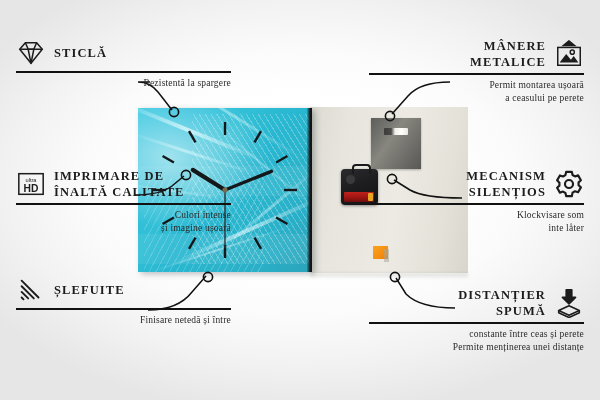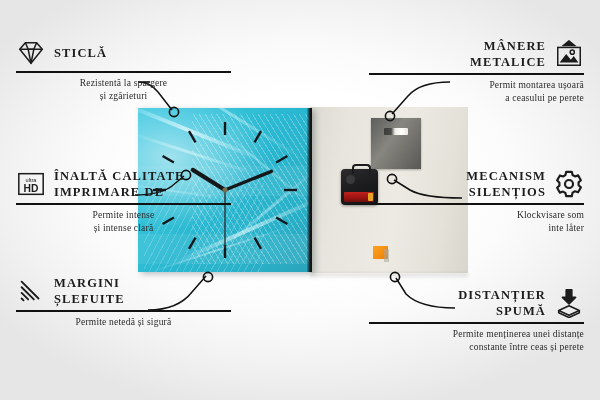--- a/index.html
+++ b/index.html
@@ -245,21 +245,21 @@
     background: #111;
     margin: 3px 0 4px 0;
   }
   .callout .desc {
     font-family: "Liberation Serif", serif;
     font-size: 9.5px;
     color: #2a2a2a;
     line-height: 1.45;
     letter-spacing: .2px;
   }
-  .callout.left  .desc { text-align: center; }
+  .callout.left  .desc { text-align: right; }
   .callout.right .desc { text-align: right; }
 
   .ico {
     flex: 0 0 auto;
     width: 30px;
     height: 30px;
     display: block;
   }
   .ico svg { display: block; width: 30px; height: 30px; }
 
@@ -375,63 +375,61 @@
           <path d="M13 12 H19"></path>
         </svg>
       </span>
       <div class="title">
         <div>STICLĂ</div>
       </div>
     </div>
     <div class="rule"></div>
     <div class="desc">
       <div>Rezistentă la spargere</div>
-      <div>și zgârieturi</div>
     </div>
   </div>
 
   <div class="callout left" id="c-hd">
     <div class="head">
       <span class="ico">
         <svg viewBox="0 0 32 32">
           <rect x="3" y="5" width="26" height="22" fill="none" stroke="#1c1c1c" stroke-width="1.6"></rect>
           <text x="16" y="14" font-family="Liberation Sans, sans-serif" font-size="6" fill="#1c1c1c" text-anchor="middle">ultra</text>
           <text x="16" y="24" font-family="Liberation Sans, sans-serif" font-size="11" font-weight="bold" fill="#1c1c1c" text-anchor="middle">HD</text>
         </svg>
       </span>
       <div class="title">
+        <div>IMPRIMARE DE</div>
         <div>ÎNALTĂ CALITATE</div>
-        <div>IMPRIMARE DE</div>
-      </div>
-    </div>
-    <div class="rule"></div>
-    <div class="desc">
-      <div>Permite intense</div>
-      <div>și intense clară</div>
+      </div>
+    </div>
+    <div class="rule"></div>
+    <div class="desc">
+      <div>Culori intense</div>
+      <div>și imagine ușoară</div>
     </div>
   </div>
 
   <div class="callout left" id="c-margini">
     <div class="head">
       <span class="ico">
         <svg viewBox="0 0 32 32" stroke="#1c1c1c" stroke-width="2" stroke-linecap="round">
           <path d="M6 6 L24 24"></path>
           <path d="M6 12 L19 25"></path>
           <path d="M6 18 L13 25"></path>
           <path d="M6 24 L8 26"></path>
         </svg>
       </span>
       <div class="title">
-        <div>MARGINI</div>
         <div>ȘLEFUITE</div>
       </div>
     </div>
     <div class="rule"></div>
     <div class="desc">
-      <div>Permite netedă și sigură</div>
+      <div>Finisare netedă și între</div>
     </div>
   </div>
 
   <div class="callout right" id="c-mecanism">
     <div class="head">
       <div class="title">
         <div>MECANISM</div>
         <div>SILENȚIOS</div>
       </div>
       <span class="ico">
@@ -479,18 +477,18 @@
       <span class="ico">
         <svg viewBox="0 0 32 32" fill="none" stroke="#1c1c1c" stroke-width="1.7" stroke-linejoin="round">
           <path d="M13 2 h6 v8 h4 l-7 7 -7-7 h4 Z" fill="#1c1c1c"></path>
           <path d="M16 19 L27 24 L16 29 L5 24 Z"></path>
           <path d="M5 24 v2.5 L16 31.5 L27 26.5 V24"></path>
         </svg>
       </span>
     </div>
     <div class="rule"></div>
     <div class="desc">
+      <div>constante între ceas și perete</div>
       <div>Permite menținerea unei distanțe</div>
-      <div>constante între ceas și perete</div>
     </div>
   </div>
 
 </div>
 
 </body></html>

